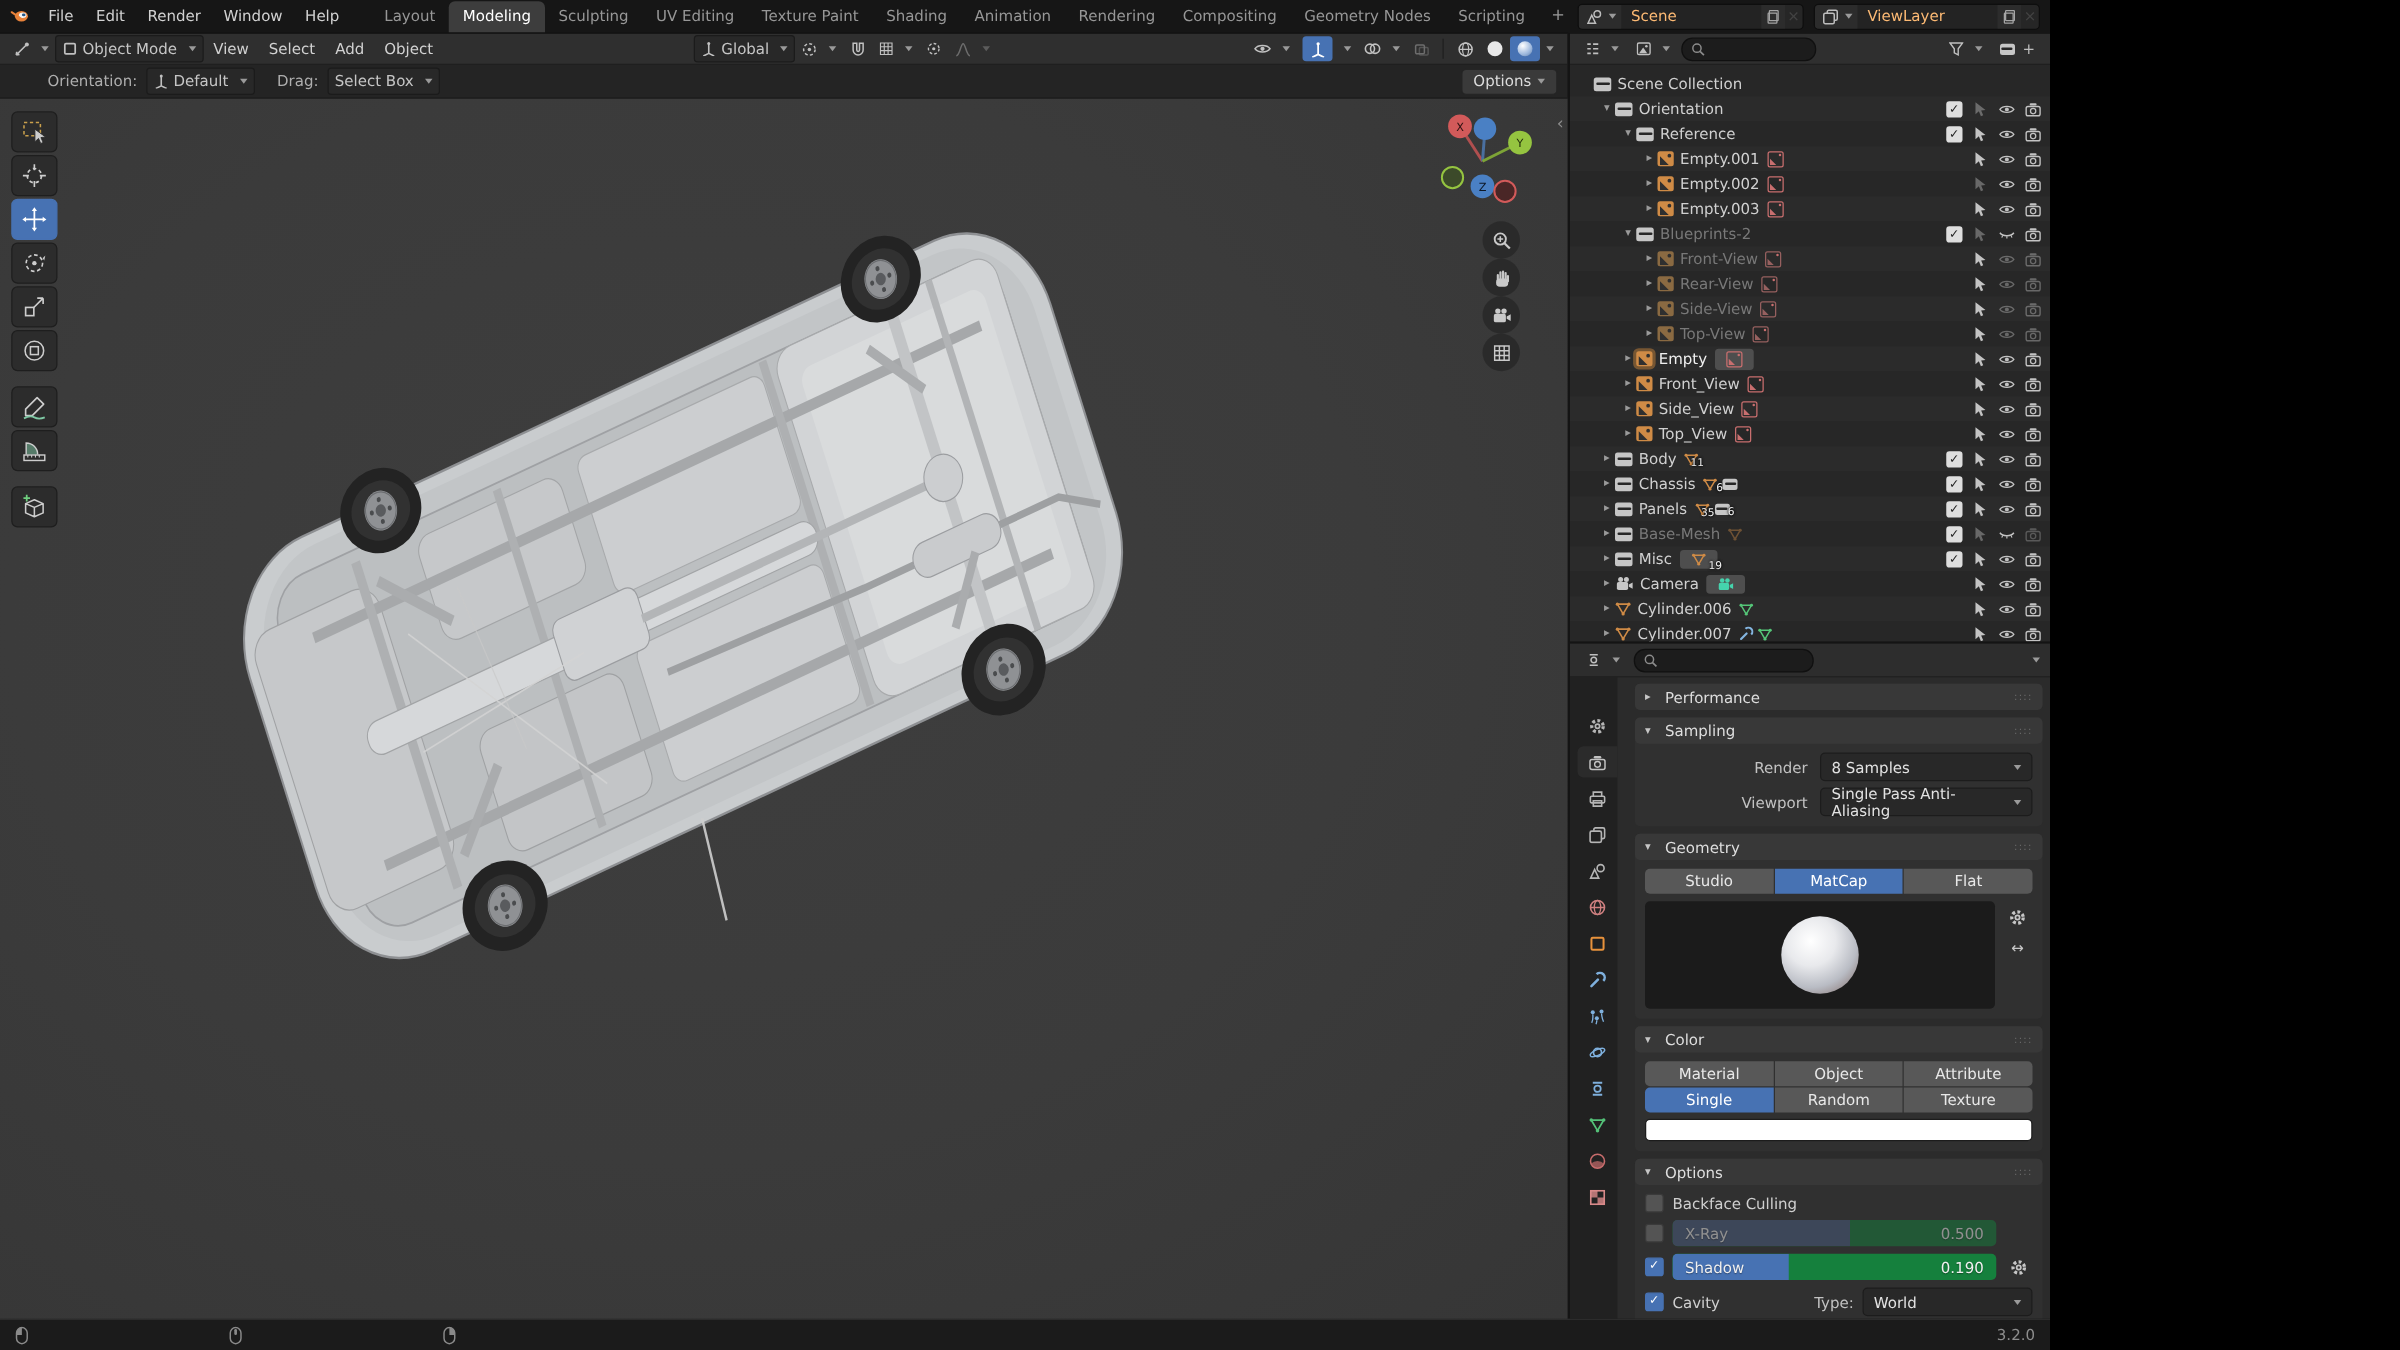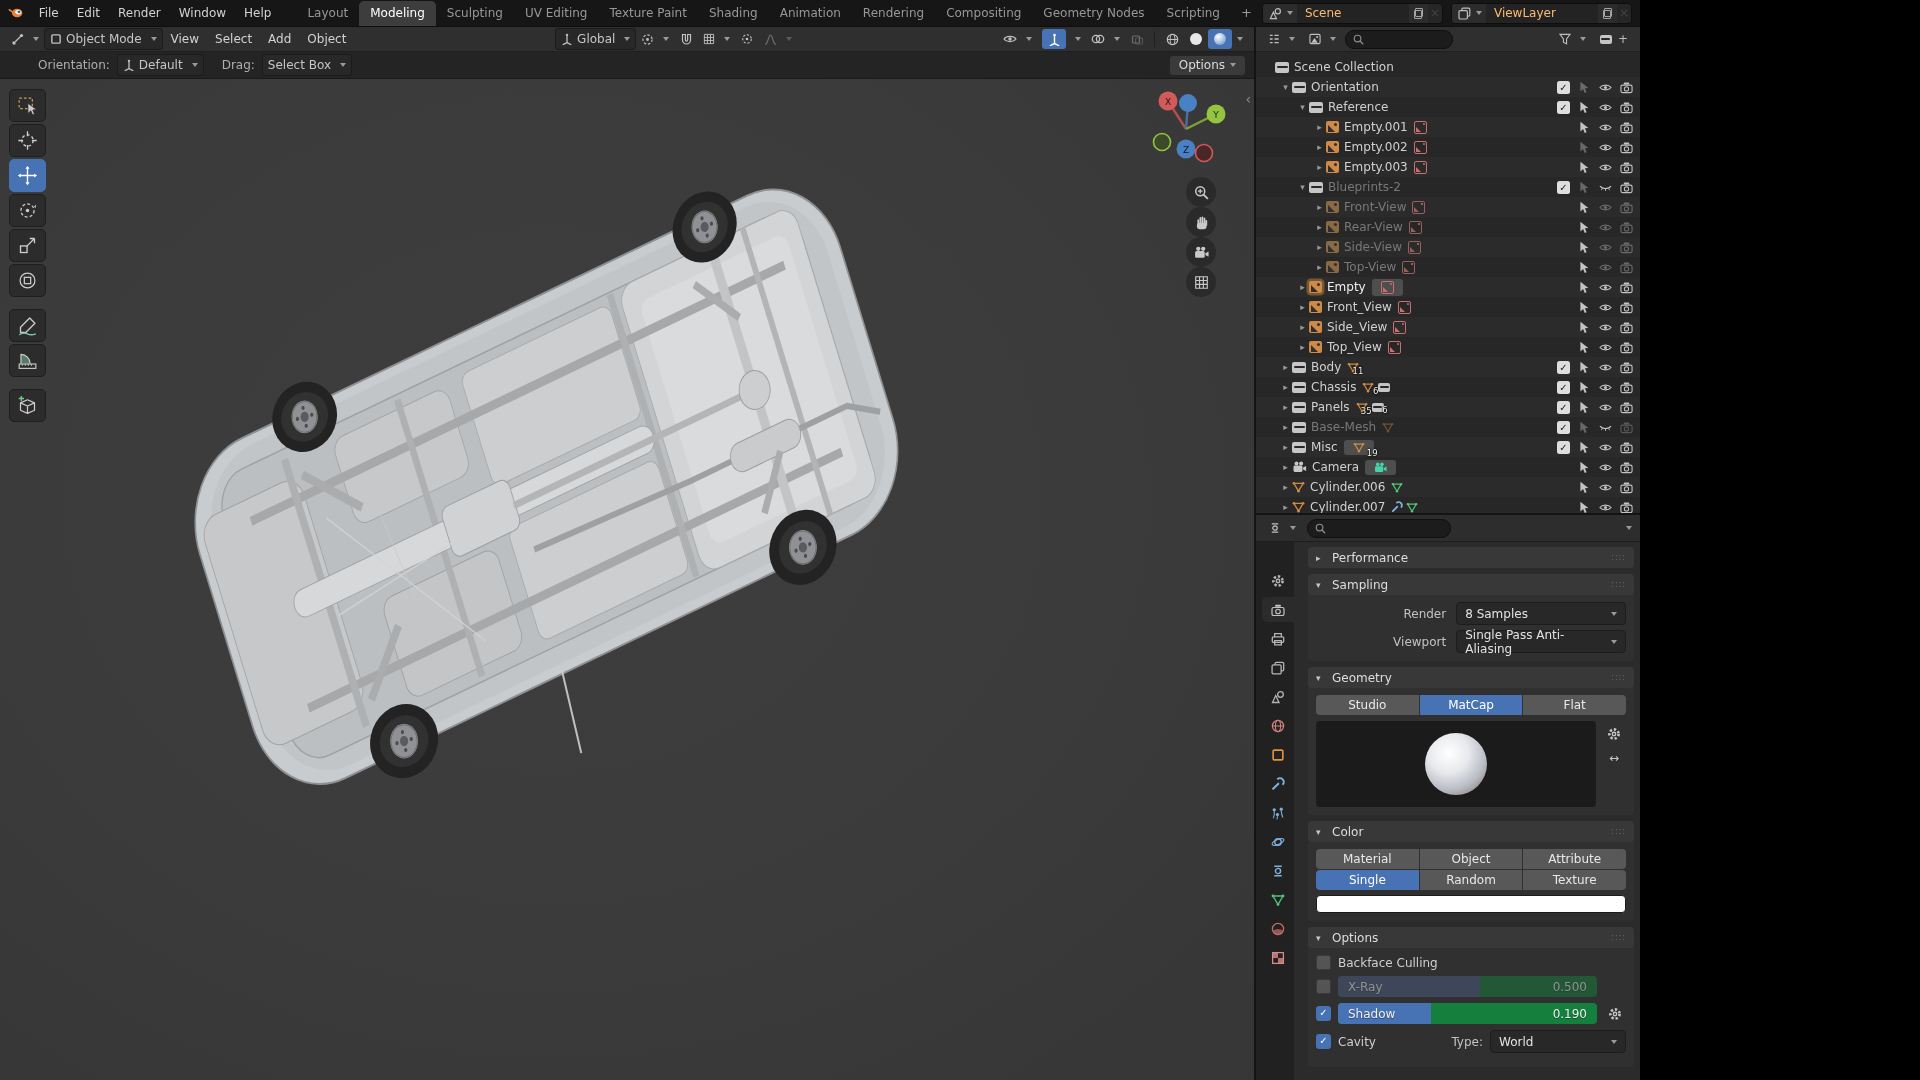--- a/index.html
+++ b/index.html
@@ -1684,14 +1684,35 @@
 
               </div>
             </div>
 
           </div>
         </div>
       </div>
     </div>
   </div>
 
+  <div id="statusbar">
+    <span class="mouse-hint" style="margin-left:12px">
+      <svg width="11" height="15" viewBox="0 0 10 14">
+          <rect x="1" y="1" width="8" height="12" rx="4" fill="none" stroke="#8a8a8a" stroke-width="1.1"></rect>
+          <path d="M5 1 A4 4 0 0 0 1 5 V6.5 H5 Z" fill="#8a8a8a"></path>
+        </svg>
+    </span>
+    <span class="mouse-hint" style="margin-left:160px">
+      <svg width="11" height="15" viewBox="0 0 10 14">
+          <rect x="1" y="1" width="8" height="12" rx="4" fill="none" stroke="#8a8a8a" stroke-width="1.1"></rect>
+          <rect x="4" y="2" width="2" height="4.6" rx="1" fill="#8a8a8a"></rect>
+        </svg>
+    </span>
+    <span class="mouse-hint" style="margin-left:160px">
+      <svg width="11" height="15" viewBox="0 0 10 14">
+          <rect x="1" y="1" width="8" height="12" rx="4" fill="none" stroke="#8a8a8a" stroke-width="1.1"></rect>
+          <path d="M5 1 A4 4 0 0 1 9 5 V6.5 H5 Z" fill="#8a8a8a"></path>
+        </svg>
+    </span>
+    <span id="sb-version">3.2.0</span>
+  </div>
 
 </div>
 
 </body></html>

